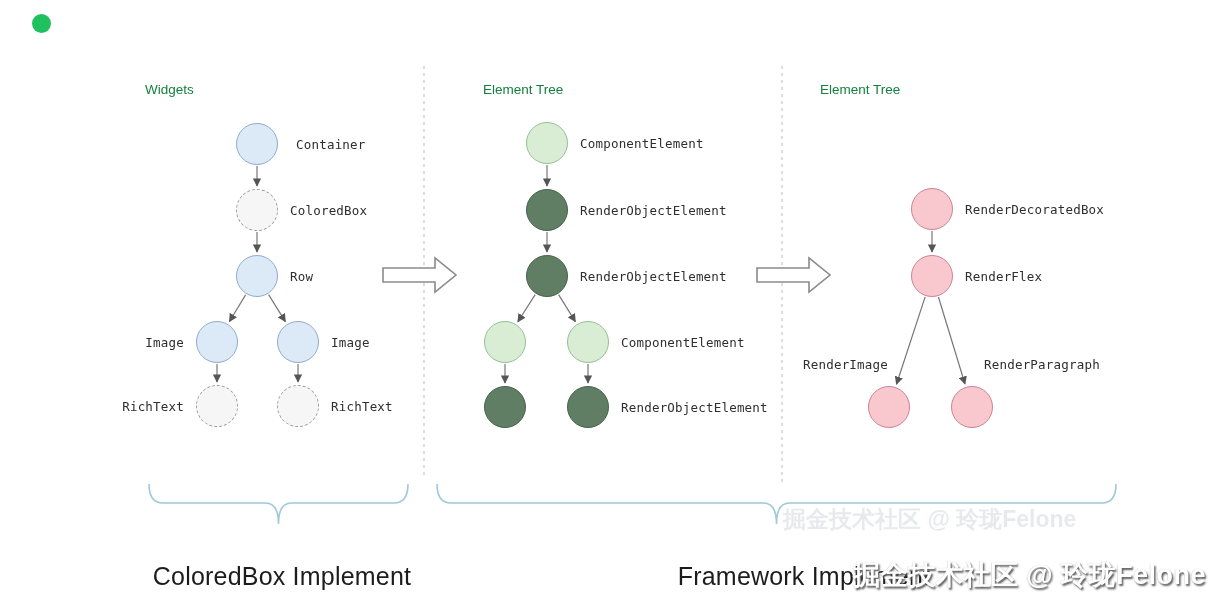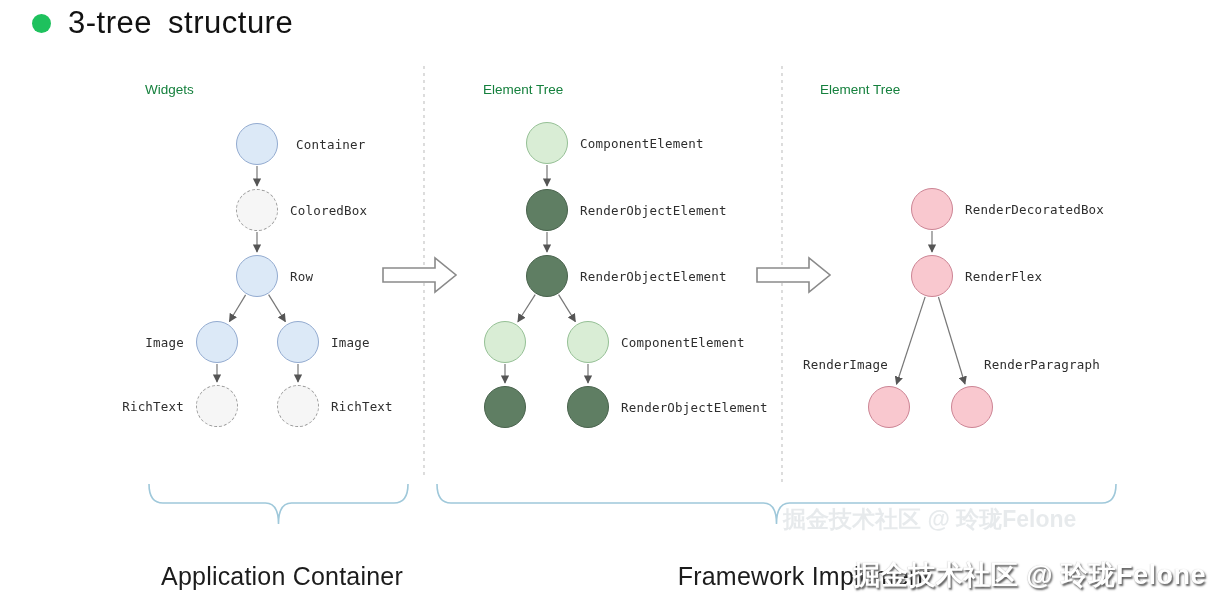--- a/index.html
+++ b/index.html
@@ -29,21 +29,20 @@
                text-shadow:1.5px 1.5px 2px rgba(85,85,85,0.95), -0.5px -0.5px 1px rgba(160,160,160,0.45); }
   .ghost-watermark { position:absolute; top:504px; left:783px; font-size:23px; font-weight:bold;
                      color:#7d909b; opacity:0.18; white-space:nowrap; }
 </style>
 </head>
 <body>
 
 <div class="slide">
   <div class="title-row">
     <span class="bullet" style="background: rgb(30, 193, 93);"></span>
-    <span class="page-title">3-tree structure</span>
   </div>
 
   <svg id="diagram-svg" class="overlay" width="1209" height="608">
     <defs>
       <marker id="arrowhead" viewBox="0 0 10 10" refX="9" refY="5" markerWidth="7" markerHeight="7" orient="auto-start-reverse">
         <path d="M0,0 L10,5 L0,10 z" fill="#555555"></path>
       </marker>
     </defs>
     <g id="svg-static">
         <line x1="424" y1="66" x2="424" y2="478" stroke="#c6c6c6" stroke-width="1.2" stroke-dasharray="3 4"></line>
@@ -105,18 +104,18 @@
       <div class="node" style="left: 911px; top: 188px; background: rgb(249, 200, 207); border-color: rgb(204, 132, 148);"></div>
       <span class="nlabel" style="left: 965px; top: 209px; transform: translateY(-50%);">RenderDecoratedBox</span>
       <div class="node" style="left: 911px; top: 255px; background: rgb(249, 200, 207); border-color: rgb(204, 132, 148);"></div>
       <span class="nlabel" style="left: 965px; top: 276px; transform: translateY(-50%);">RenderFlex</span>
       <div class="node" style="left: 868px; top: 386px; background: rgb(249, 200, 207); border-color: rgb(204, 132, 148);"></div>
       <span class="nlabel" style="left: 888px; top: 364px; transform: translate(-100%, -50%);">RenderImage</span>
       <div class="node" style="left: 951px; top: 386px; background: rgb(249, 200, 207); border-color: rgb(204, 132, 148);"></div>
       <span class="nlabel" style="left: 984px; top: 364px; transform: translateY(-50%);">RenderParagraph</span>
     </div>
 
-  <div class="section-label" id="section-0" style="left: 282px; top: 562px;">Application Container</div>
+  <div class="section-label" id="section-0" style="left: 282px; top: 562px;">ColoredBox Implement</div>
   <div class="section-label" id="section-1" style="left: 770px; top: 562px; margin-left: 34px;">Framework Implement</div>
 
   <div class="ghost-watermark">掘金技术社区 @ 玲珑Felone</div>
   <div class="watermark">掘金技术社区 @ 玲珑Felone</div>
 </div>
 
 </body></html>

